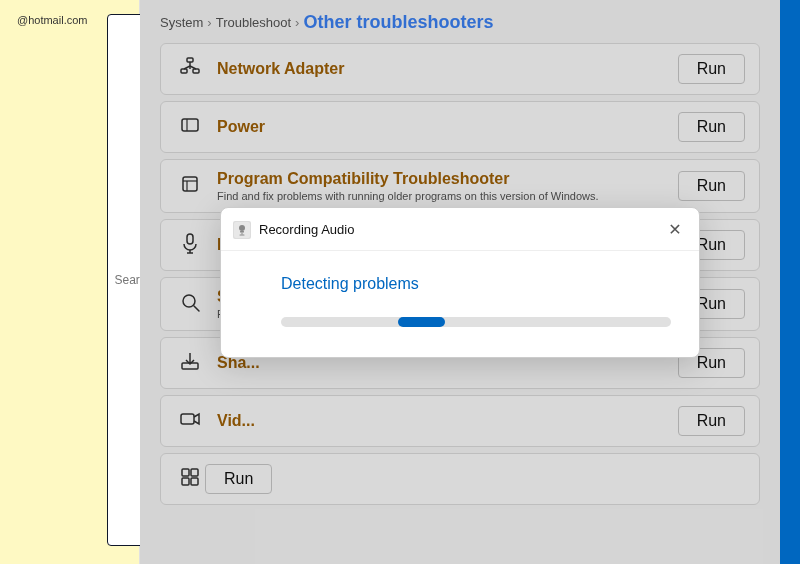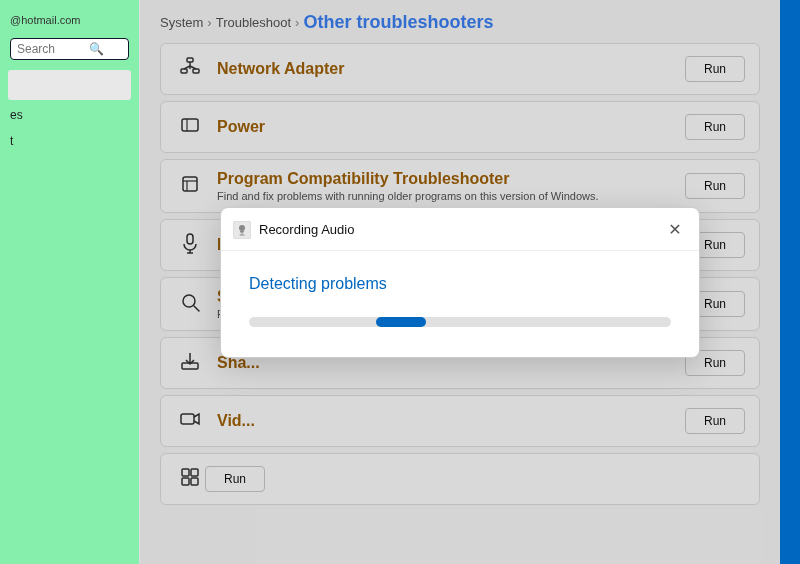--- a/index.html
+++ b/index.html
@@ -9,24 +9,23 @@
       width: 800px;
       height: 564px;
       overflow: hidden;
       display: flex;
     }
 
     
     .sidebar {
       width: 140px;
       min-width: 140px;
-      background: #86efac;
-      display: flex;
-      flex-direction: column;
-      padding: 10px 0;
+      background: #fef9c3;
+      display: flex;
+      padding: 10px 7px;
       border-right: 1px solid #e0e0e0;
     }
     .sidebar-email {
       font-size: 11px;
       color: #333;
       padding: 4px 10px 8px 10px;
     }
     .sidebar-search {
       margin: 4px 10px 8px 10px;
       border: 1px solid #0f172a;
@@ -119,21 +118,21 @@
     .list-item-desc {
       font-size: 11px;
       color: #555;
       margin-top: 2px;
     }
     .run-btn {
       border: 1px solid #ccc;
       background: #fff;
       border-radius: 4px;
       padding: 5px 18px;
-      font-size: 12px;
+      font-size: 16px;
       cursor: pointer;
       color: #111;
       white-space: nowrap;
     }
 
     
     .right-bar {
       width: 20px;
       background: #0067c0;
       flex-shrink: 0;
@@ -195,20 +194,21 @@
       cursor: pointer;
       font-size: 16px;
       color: #555;
       display: flex;
       align-items: center;
       justify-content: center;
       border-radius: 3px;
     }
     .modal-body {
       padding: 24px 28px 30px 28px;
+      margin-left: 32px;
     }
     .modal-heading {
       font-size: 16px;
       font-weight: 500;
       color: #0067c0;
       margin-bottom: 24px;
     }
     .progress-track {
       height: 10px;
       background: #e0e0e0;

